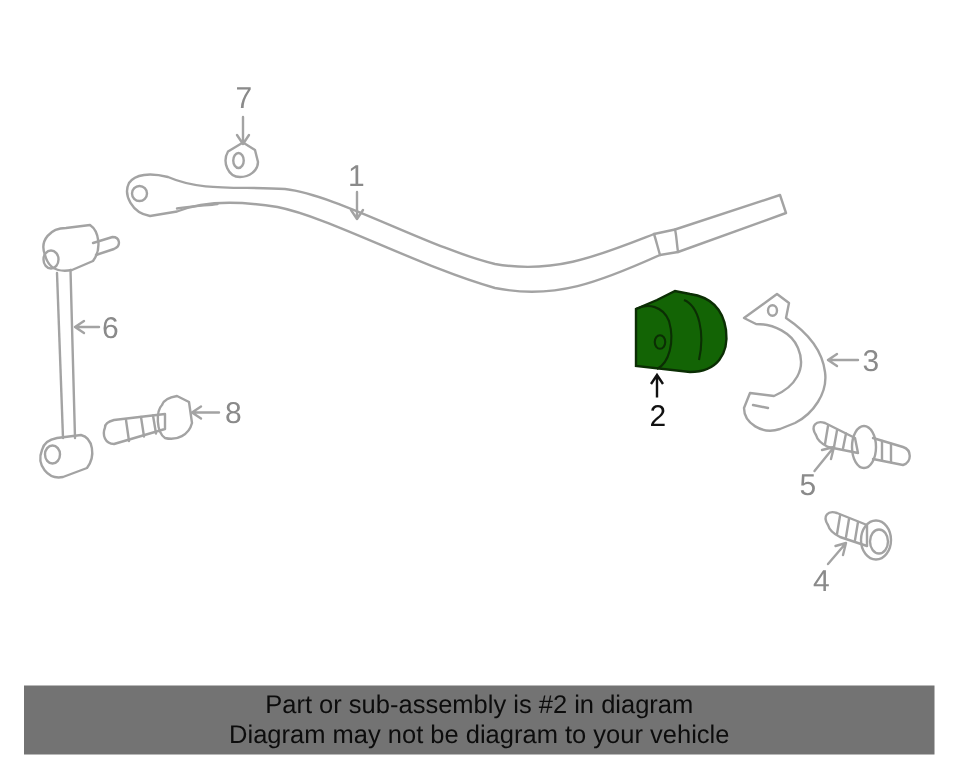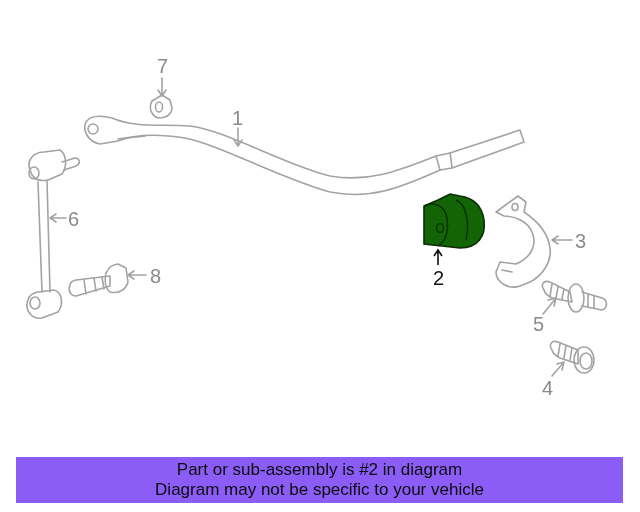--- a/index.html
+++ b/index.html
@@ -1,20 +1,20 @@
 <!DOCTYPE html>
 <html><head>
 <meta charset="utf-8">
 <style>
   html, body { margin:0; padding:0; background:#ffffff; }
   body { width:640px; height:512px; position:relative; overflow:hidden; font-family:"Liberation Sans", sans-serif; }
   #diagram { position:absolute; left:0; top:0; width:640px; height:450px; }
   .callout { position:absolute; font-family:"Liberation Sans", sans-serif; font-size:20px; color:#8a8a8a; line-height:20px; }
   .callout.hl { color:#111111; }
-  #banner { position:absolute; left:16px; top:457px; width:607px; height:46px; background:#8b5cf6; text-align:center; color:#0c0c0c; font-size:17px; line-height:20px; padding-top:3px; box-sizing:border-box; }
+  #banner { position:absolute; left:16px; top:457px; width:607px; height:46px; background:#737373; text-align:center; color:#0c0c0c; font-size:17px; line-height:20px; padding-top:3px; box-sizing:border-box; }
   #banner div { white-space:nowrap; }
 </style>
 </head>
 <body>
 
 <svg id="diagram" viewBox="0 0 640 450" xmlns="http://www.w3.org/2000/svg">
   <g fill="none" stroke="#a3a3a3" stroke-width="1.6" stroke-linejoin="round" stroke-linecap="round">
 
     <g>
       <path d="M86 122 C82 130 88 142 100 144 L118 141 C135 134 160 134 185 138 C220 145 280 178 330 192 C370 200 400 188 440 170 L452 168 L524 142 L520 130 L450 153 L436 156 C400 170 370 183 330 176 C285 165 225 130 190 126 C160 124 135 128 112 118 C100 115 90 116 86 122 Z"></path>
@@ -90,14 +90,14 @@
 <div class="callout hl" style="left:433px;top:268px;">2</div>
 <div class="callout" style="left:575px;top:231px;">3</div>
 <div class="callout" style="left:542px;top:378px;">4</div>
 <div class="callout" style="left:533px;top:314px;">5</div>
 <div class="callout" style="left:68px;top:209px;">6</div>
 <div class="callout" style="left:157px;top:56px;">7</div>
 <div class="callout" style="left:150px;top:266px;">8</div>
 
 <div id="banner">
   <div>Part or sub-assembly is #2 in diagram</div>
-  <div>Diagram may not be specific to your vehicle</div>
+  <div>Diagram may not be diagram to your vehicle</div>
 </div>
 
 </body></html>

